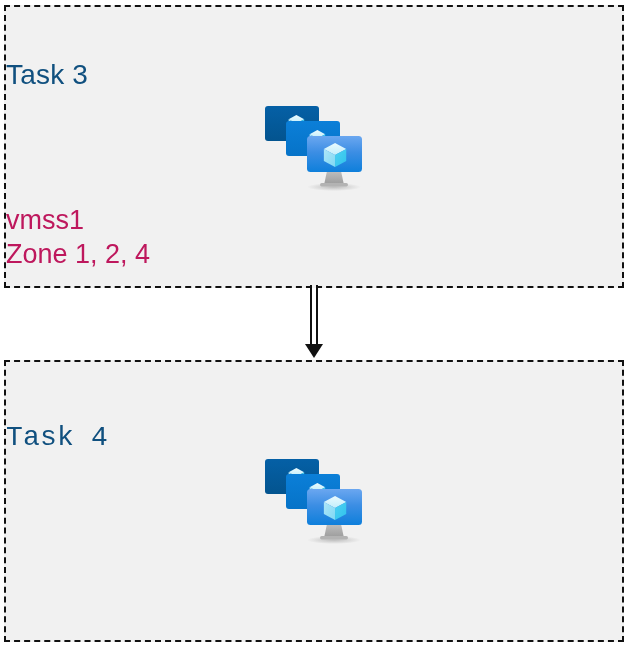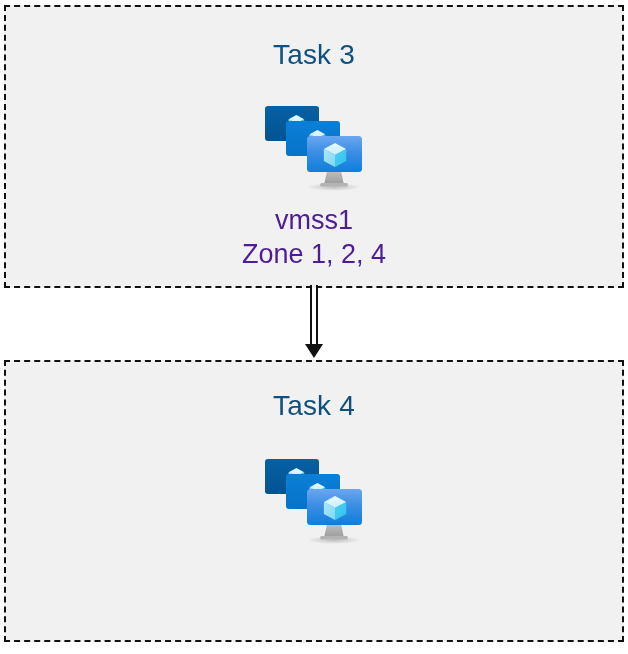--- a/index.html
+++ b/index.html
@@ -48,38 +48,38 @@
     top: 0;
     width: 100%;
     height: 100%;
   }
 
   
   .task-title {
     position: absolute;
     left: 0;
     width: 100%;
-    text-align: center;
     color: #10507f;
     font-size: 28px;
     font-weight: 400;
     letter-spacing: 0.2px;
     line-height: 32px;
     white-space: nowrap;
+    margin-top: 20px;
   }
   #box-task3 .task-title { top: 32px; }
-  #box-task4 .task-title { top: 28px; }
+  #box-task4 .task-title { top: 40px; font-family: Liberation Mono, monospace; }
 
   
   .caption {
     position: absolute;
     left: 0;
     width: 100%;
-    text-align: center;
-    color: #4c1d95;
+    text-align: left;
+    color: #be185d;
     font-size: 27px;
     font-weight: 400;
     line-height: 34px;
     white-space: nowrap;
   }
   #box-task3 .caption { top: 196px; }
   #box-task4 .caption { top: 215px; }
 
   .caption .line { display: block; }
 

